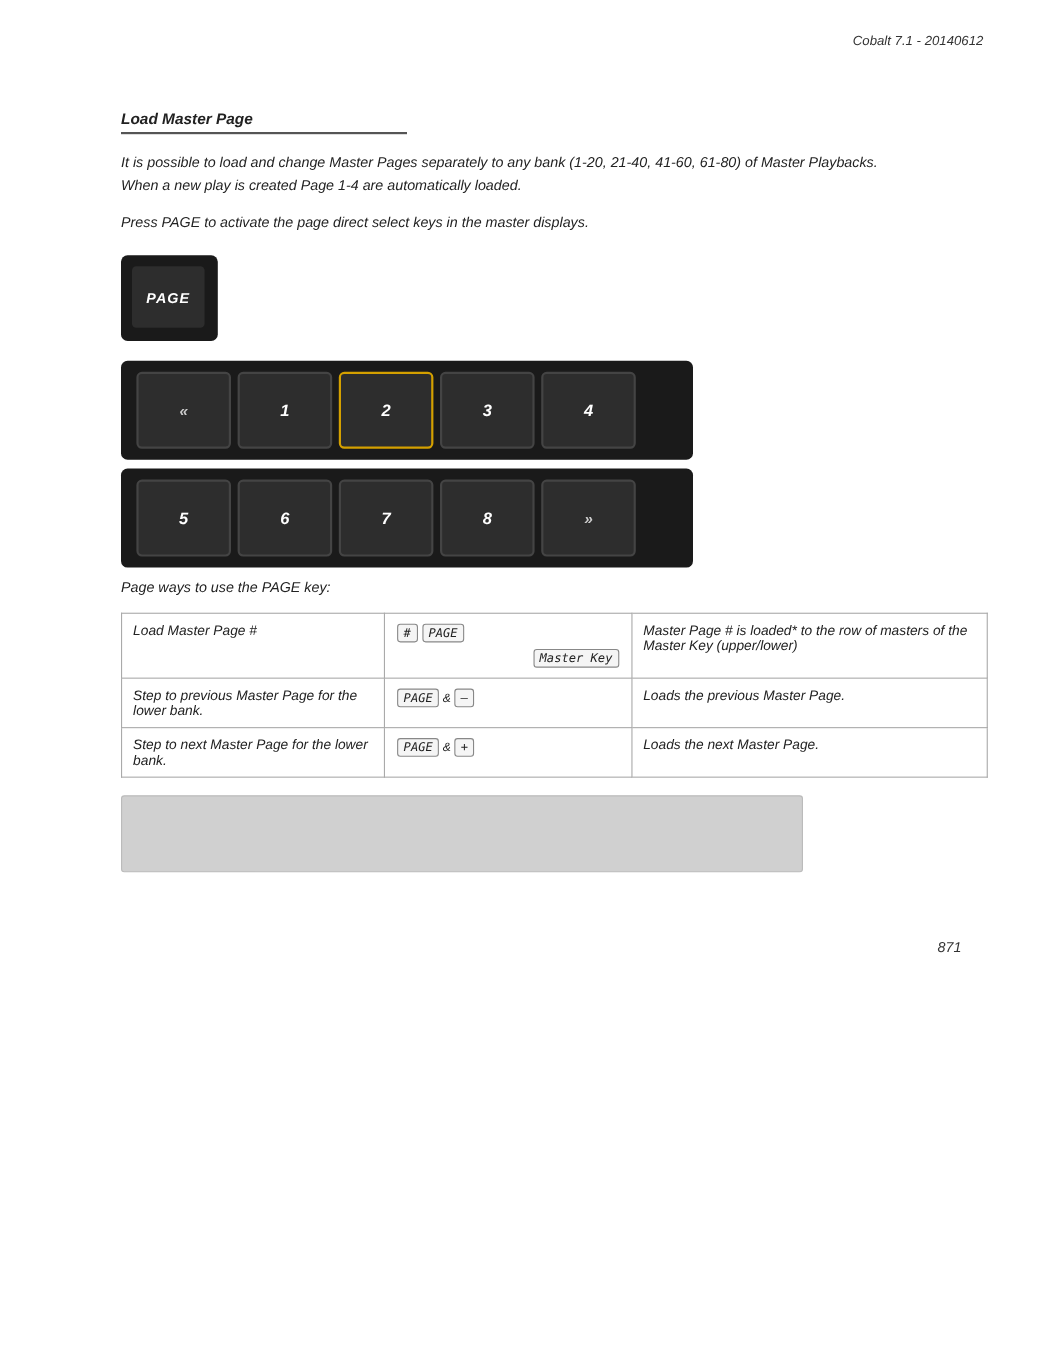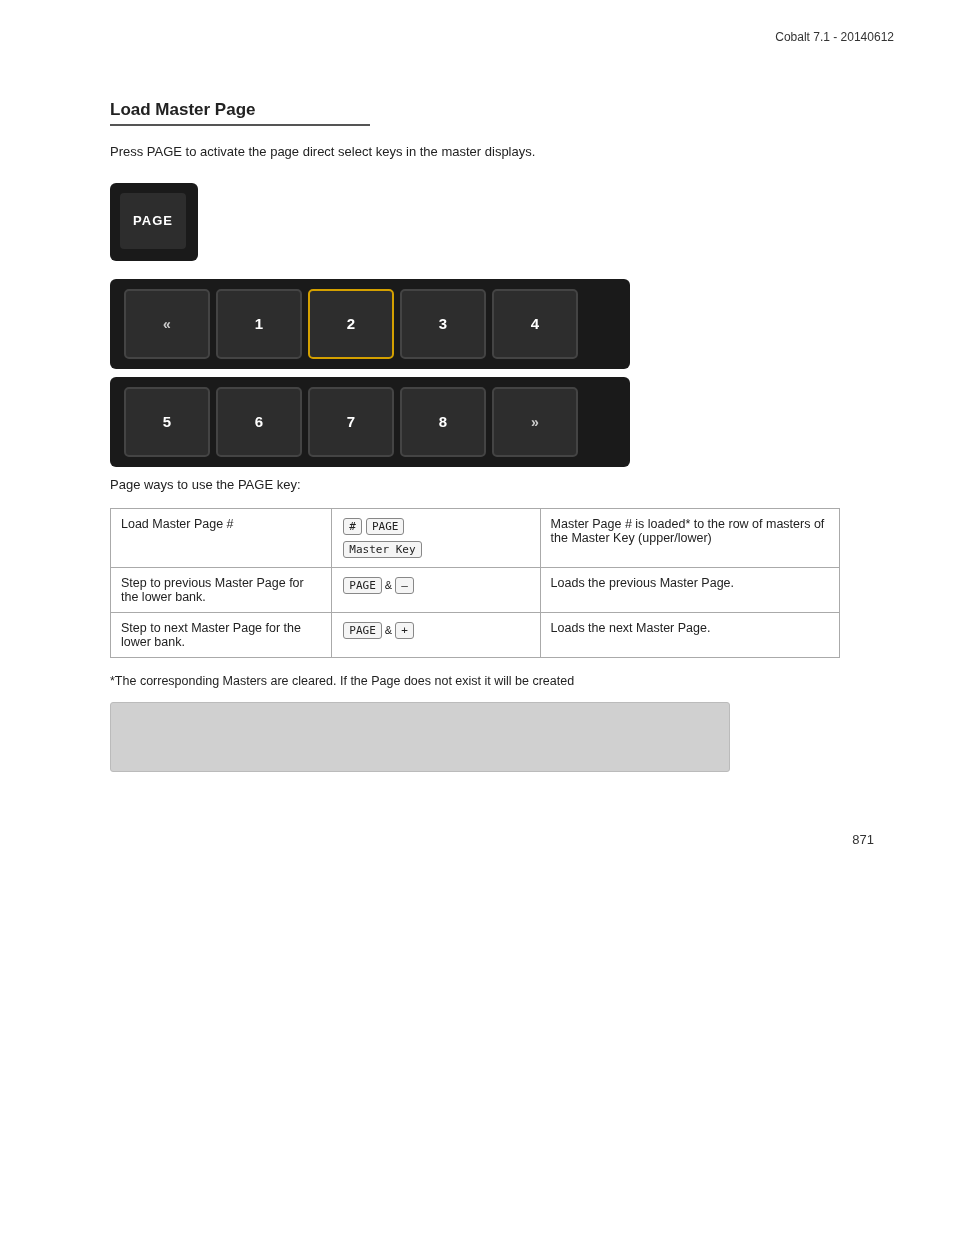--- a/index.html
+++ b/index.html
@@ -9,32 +9,33 @@
       font-size: 13px;
       color: #222;
       width: 954px;
       min-height: 1235px;
       position: relative;
     }
 
     .page-container {
       padding: 40px 80px 60px 110px;
       position: relative;
+      font-style: italic;
     }
 
     .version-text {
       position: absolute;
       top: 30px;
       right: 60px;
       font-size: 12px;
       color: #333;
     }
 
     .section-title {
-      font-size: 17px;
+      font-size: 14px;
       font-weight: bold;
       color: #222;
       border-bottom: 2px solid #555;
       padding-bottom: 4px;
       margin-bottom: 16px;
       display: inline-block;
       width: 260px;
     }
 
     .body-text {
@@ -103,21 +104,21 @@
     }
 
     .key-btn.nav {
       font-size: 14px;
       color: #ccc;
     }
 
     
     .info-table {
       border-collapse: collapse;
-      width: 730px;
+      width: 788px;
       margin: 3px 0 16px 0;
       font-size: 12.5px;
     }
 
     .info-table th, .info-table td {
       border: 1px solid #aaa;
       padding: 8px 10px;
       vertical-align: top;
     }
 
@@ -185,20 +186,21 @@
 <div class="page-container">
 
   <div class="version-text">Cobalt 7.1 - 20140612</div>
 
   <div class="section-spacer"></div>
   <div class="section-spacer"></div>
   <div class="section-spacer"></div>
 
   <div class="section-title">Load Master Page</div>
 
+  <p class="body-text">It is possible to load and change Master Pages separately to any bank (1-20, 21-40, 41-60, 61-80) of Master Playbacks. When a new play is created Page 1-4 are automatically loaded.</p>
 
   <p class="body-text">Press PAGE to activate the page direct select keys in the master displays.</p>
 
   
   <div class="page-button-wrapper">
     <div class="page-button-outer">
       <div class="page-button-inner">PAGE</div>
     </div>
   </div>
 
@@ -225,21 +227,21 @@
   
   <table class="info-table">
     <tbody>
       <tr>
         <td>Load Master Page #</td>
         <td>
           <div class="kbd-row">
             <span class="kbd">#</span>
             <span class="kbd">PAGE</span>
           </div>
-          <div class="kbd-row" style="margin-top:4px;">
+          <div class="kbd-row" style="margin-top:4px;justify-content:flex-end;">
             <span class="kbd">Master Key</span>
           </div>
         </td>
         <td>Master Page # is loaded* to the row of masters of the Master Key (upper/lower)</td>
       </tr>
       <tr>
         <td>Step to previous Master Page for the lower bank.</td>
         <td>
           <div class="kbd-row">
             <span class="kbd">PAGE</span>
@@ -256,20 +258,19 @@
             <span class="kbd">PAGE</span>
             <span style="font-size:11px;">&amp;</span>
             <span class="kbd">+</span>
           </div>
         </td>
         <td>Loads the next Master Page.</td>
       </tr>
     </tbody>
   </table>
 
-  <p class="note-text">*The corresponding Masters are cleared. If the Page does not exist it will be created</p>
 
   
   <div class="grey-box"></div>
 
   <div class="page-number">871</div>
 
 </div>
 
 </body></html>

